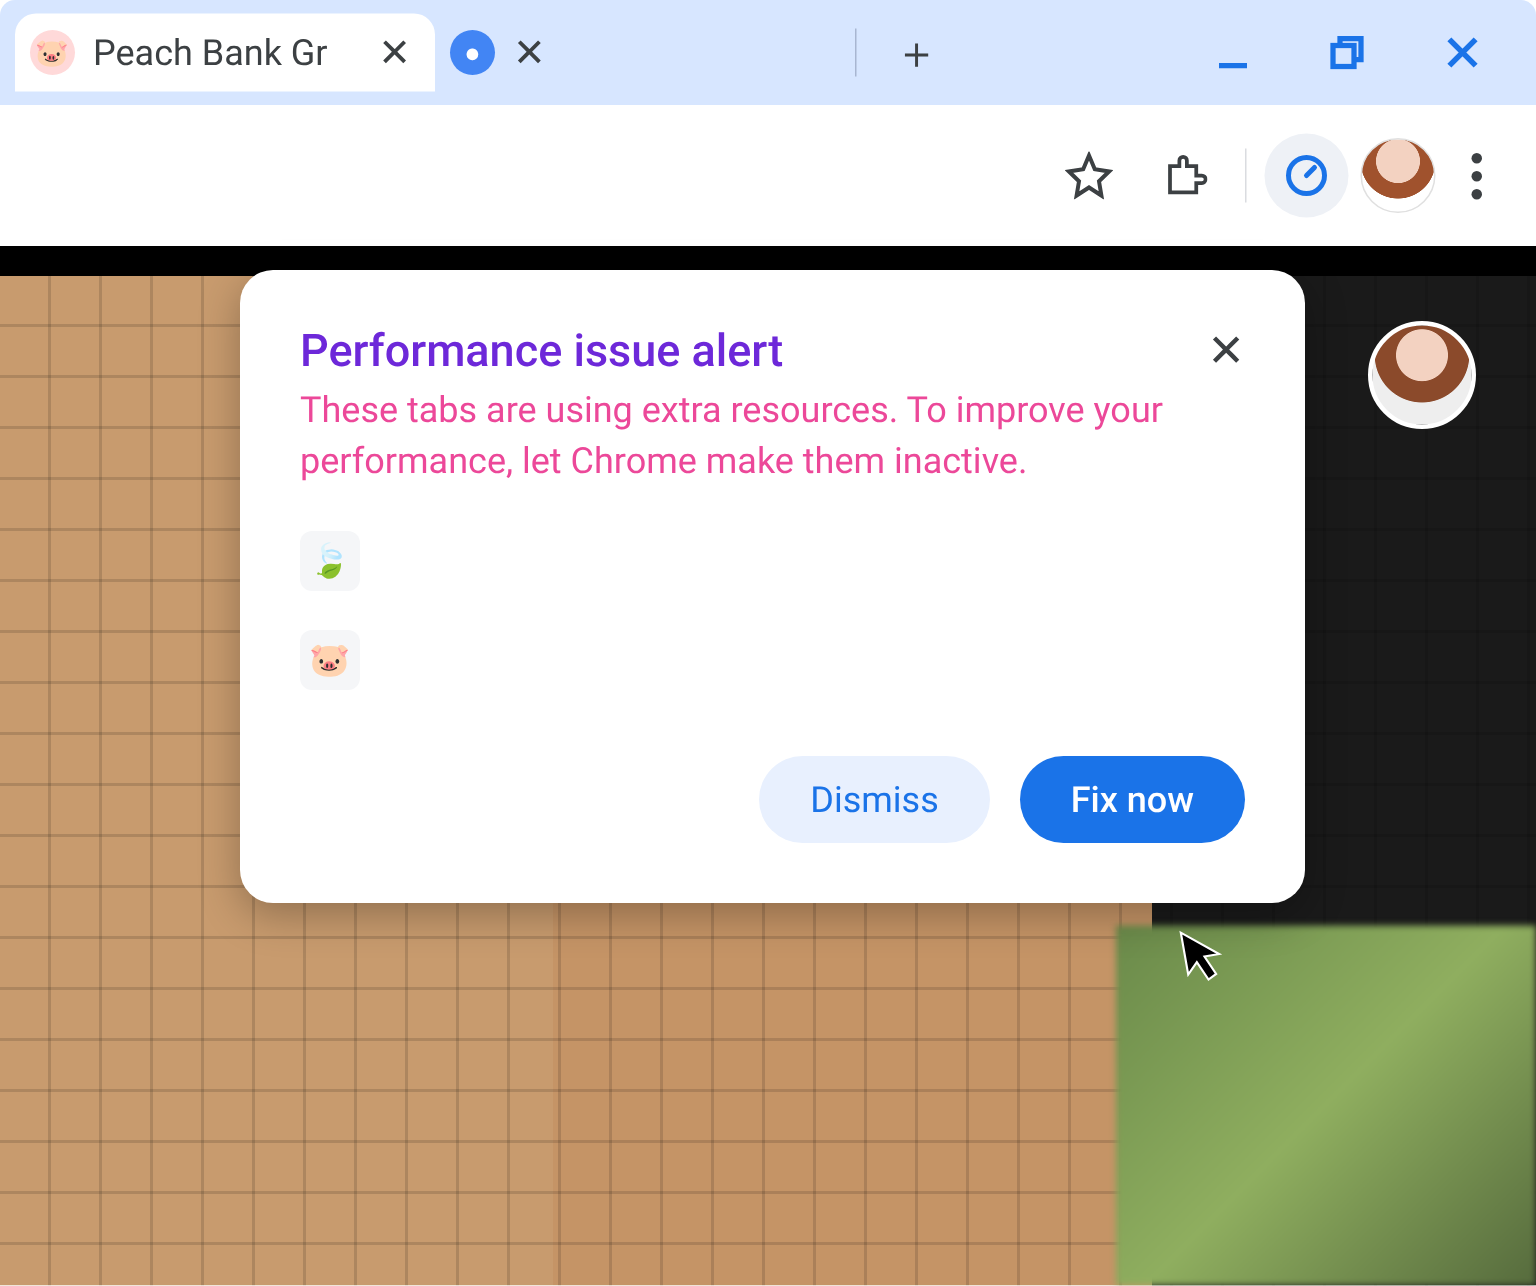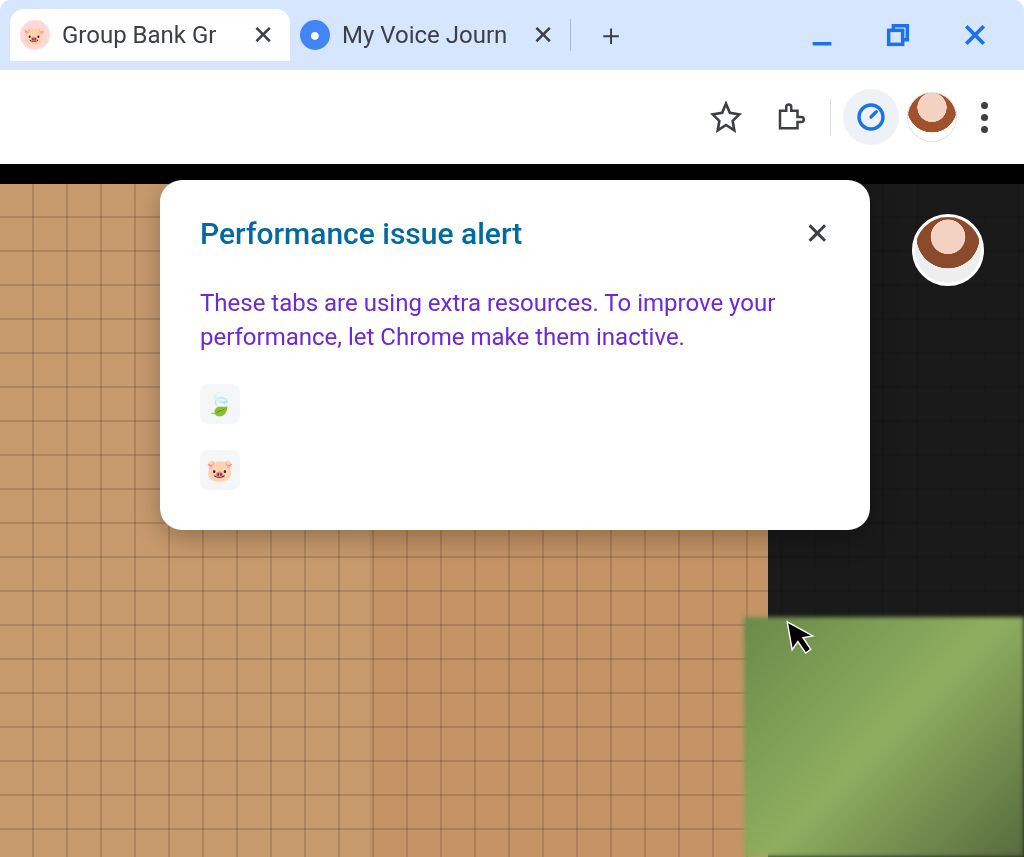--- a/index.html
+++ b/index.html
@@ -105,49 +105,48 @@
     position: absolute;
     top: 180px;
     left: 160px;
     width: 710px;
     background: #fff;
     border-radius: 22px;
     box-shadow: 0 8px 28px rgba(0,0,0,.28);
     padding: 36px 40px 40px;
   }
   .dlg-header { display:flex; align-items:center; justify-content:space-between; }
-  .dlg-title { font-size: 30px; color: #0369a1; font-weight: 500; }
+  .dlg-title { font-size: 30px; color: #6d28d9; font-weight: 500; }
   .dlg-close { font-size: 30px; color:#3c4043; cursor:pointer; }
-  .dlg-body { margin-top: 35px; font-size: 24px; line-height: 34px; color: #6d28d9; }
+  .dlg-body { margin-top: 4px; font-size: 24px; line-height: 34px; color: #ec4899; }
   .dlg-list { margin-top: 30px; display:flex; flex-direction:column; gap: 26px; }
   .dlg-item { display:flex; align-items:center; gap:22px; font-size:24px; color:#202124; }
   .dlg-item .fav { width:40px; height:40px; border-radius:8px; background:#f5f6f8; display:flex; align-items:center; justify-content:center; font-size:22px; }
   .dlg-actions { display:flex; justify-content:flex-end; gap:20px; margin-top: 44px; }
   .btn { height:58px; padding:0 34px; border-radius:30px; font-size:24px; display:flex; align-items:center; cursor:pointer; border:none; }
   .btn-secondary { background:#e8f0fe; color:#1a73e8; }
   .btn-primary { background:#1a73e8; color:#fff; font-weight:500; }
 
   .cursor {
     position:absolute; top:616px; left:788px;
     font-size:40px; color:#000; transform: rotate(-10deg);
     text-shadow: 1px 1px 0 #fff;
   }
 </style>
 </head>
 <body>
 
 <div class="tab-strip">
   <div class="tab active">
     <span class="favicon" style="background:#ffd9d9">🐷</span>
-    <span class="tab-title">Group Bank Gr</span>
+    <span class="tab-title">Peach Bank Gr</span>
     <span class="tab-close">✕</span>
   </div>
   <div class="tab">
     <span class="favicon" style="background:#4285f4;color:#fff">●</span>
-    <span class="tab-title">My Voice Journ</span>
     <span class="tab-close">✕</span>
   </div>
   <div class="tab-sep"></div>
   <div class="new-tab">＋</div>
   <div class="win-controls">
     <span class="win-btn">
       <svg width="28" height="28" viewBox="0 0 24 24">
           <rect x="4" y="18" width="16" height="3" fill="#1a73e8"></rect>
         </svg>
     </span>
@@ -204,19 +203,23 @@
   </div>
   <div class="dlg-body">These tabs are using extra resources. To improve your performance, let Chrome make them inactive.</div>
   <div class="dlg-list">
     <div class="dlg-item">
       <span class="fav" style="color:#0a8a3a">🍃</span>
     </div>
     <div class="dlg-item">
       <span class="fav" style="color:#ff8fa3">🐷</span>
     </div>
   </div>
+  <div class="dlg-actions">
+    <button class="btn btn-secondary">Dismiss</button>
+    <button class="btn btn-primary">Fix now</button>
+  </div>
 </div>
 
 <div class="cursor">
   <svg width="34" height="40" viewBox="0 0 24 28">
       <path d="M2 2l0 20 5-5 4 9 4-2-4-9 7 0z" fill="#000" stroke="#fff" stroke-width="1"></path>
     </svg>
 </div>
 
 </body></html>

